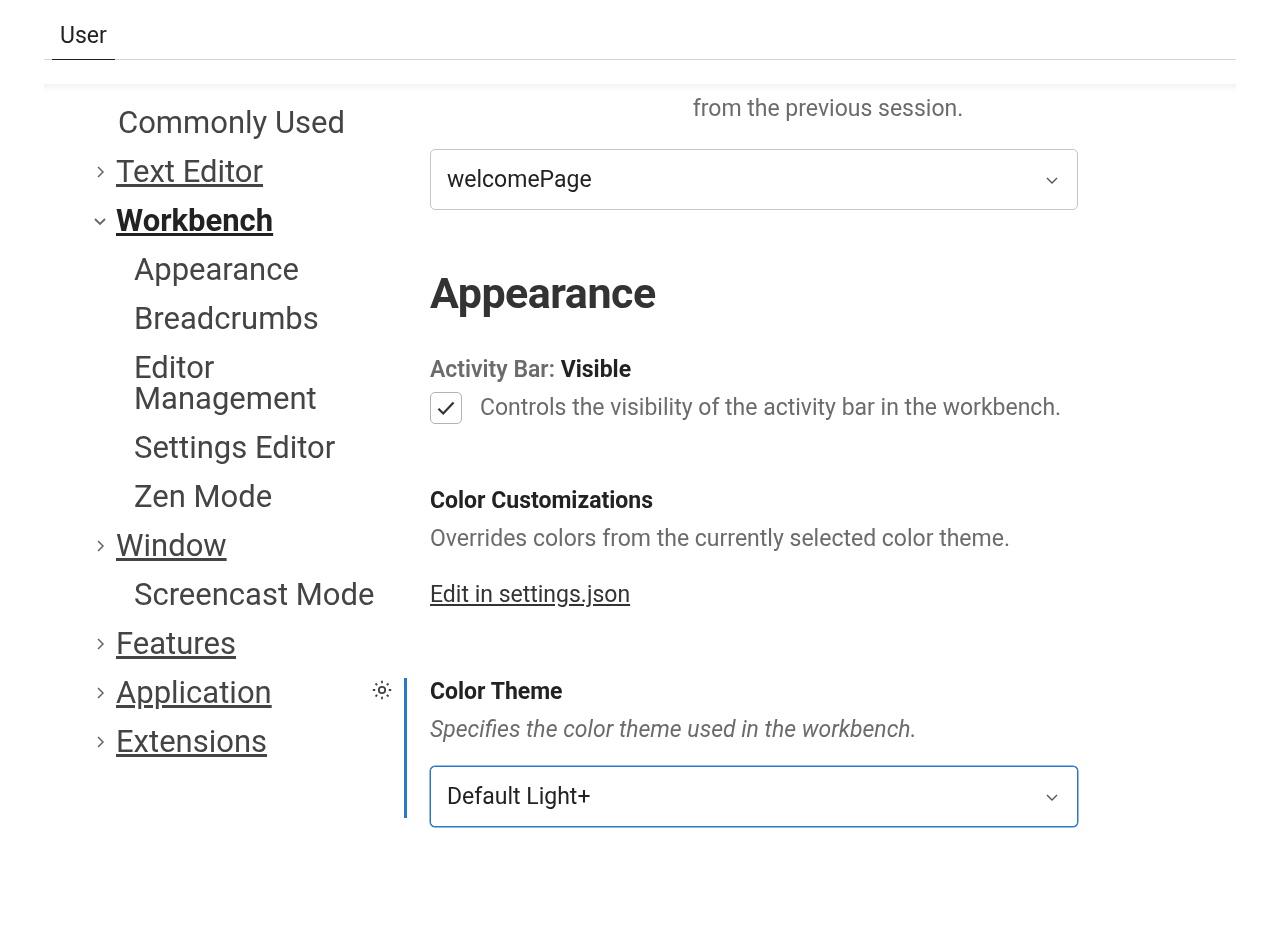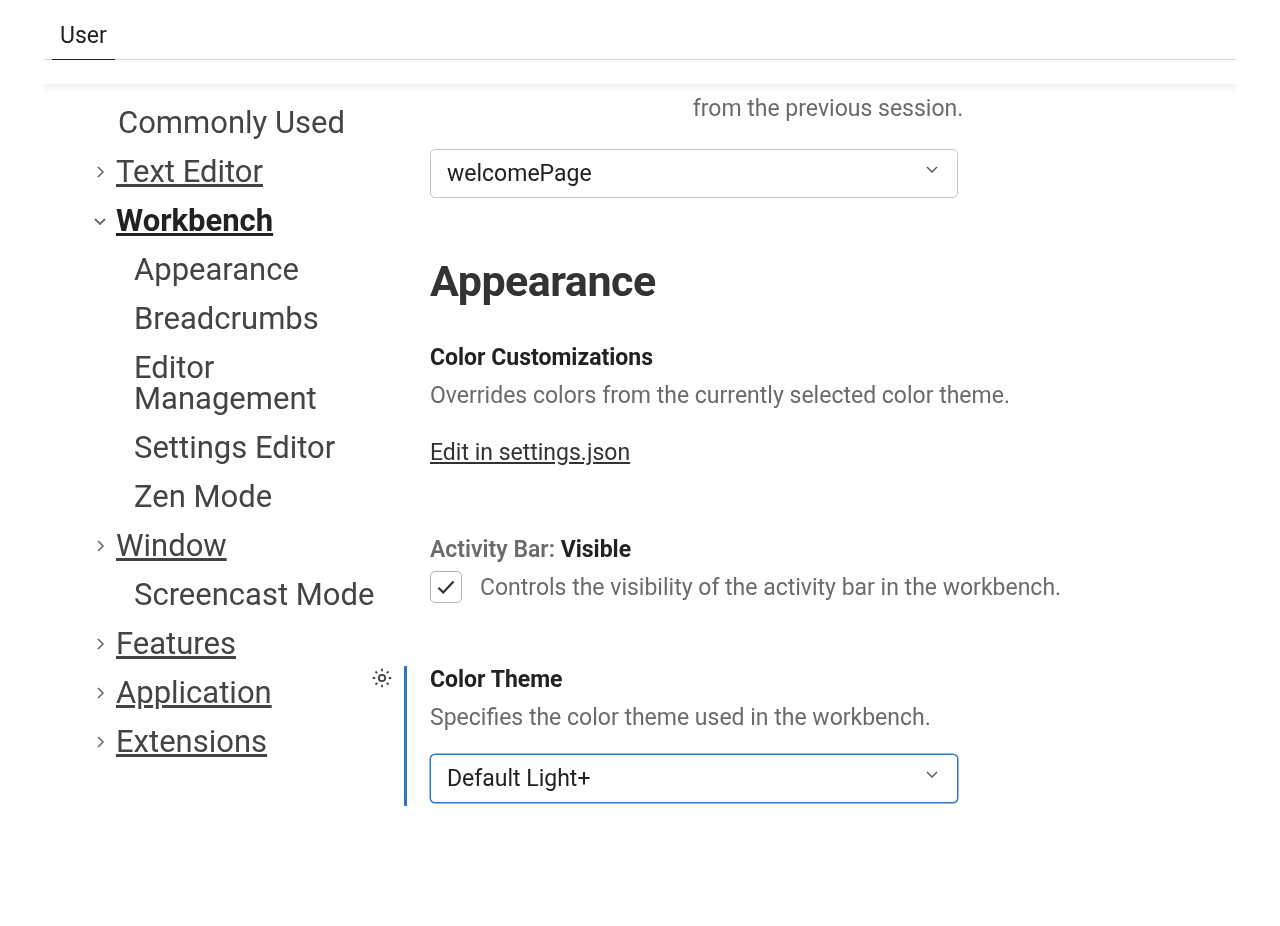--- a/index.html
+++ b/index.html
@@ -91,27 +91,28 @@
 
   .partial-desc {
     font-size: 23px;
     color: #6b6b6b;
     line-height: 1.45;
     margin-bottom: 24px;
     text-align: center;
   }
 
   .select-wrap {
-    width: 528px;
+    width: 648px;
     border: 1px solid #c5c5c5;
     border-radius: 5px;
-    padding: 10px 16px;
+    padding: 16px 16px;
     font-size: 23px;
     color: #222;
     display: flex;
+    align-items: center;
     justify-content: space-between;
     cursor: pointer;
     background: #fff;
   }
   .select-wrap.focused {
     border-color: #2a78c9;
     box-shadow: 0 0 0 0.5px #2a78c9;
   }
   .select-caret {
     width: 18px; height: 18px;
@@ -290,53 +291,53 @@
           <span class="select-caret">
             <svg viewBox="0 0 16 16" fill="none" stroke="currentColor" stroke-width="1.4">
                 <polyline points="3,6 8,11 13,6"></polyline>
               </svg>
           </span>
         </div>
       </div>
 
       <h2 class="section">Appearance</h2>
 
-      <div class="setting-block" style="margin-bottom:70px;">
-        <div class="setting-title">Color Customizations</div>
-        <div class="setting-desc">Overrides colors from the currently selected color theme.</div>
-        <a class="link-line">Edit in settings.json</a>
-      </div>
-
       <div class="setting-block" style="margin-bottom:62px;">
         <div class="setting-title">
           <span class="muted">Activity Bar:</span>
           <span>Visible</span>
         </div>
         <div class="setting-row-check">
           <span class="checkbox">
             <svg viewBox="0 0 16 16" fill="none" stroke="currentColor" stroke-width="1.6">
                 <polyline points="2.5,8.5 6,12 13.5,4"></polyline>
               </svg>
           </span>
           <span class="setting-desc">Controls the visibility of the activity bar in the workbench.</span>
         </div>
       </div>
 
+      <div class="setting-block" style="margin-bottom:70px;">
+        <div class="setting-title">Color Customizations</div>
+        <div class="setting-desc">Overrides colors from the currently selected color theme.</div>
+        <a class="link-line">Edit in settings.json</a>
+      </div>
+
       <div class="setting-block" style="margin-bottom:0;">
         <div class="gear-marker">
           <span class="gear">
             <svg viewBox="0 0 24 24" fill="none" stroke="currentColor" stroke-width="1.8">
               <circle cx="12" cy="12" r="3.2"></circle>
               <path d="M12 2.8v2.4M12 18.8v2.4M21.2 12h-2.4M5.2 12H2.8M18.5 5.5l-1.7 1.7M7.2 16.8l-1.7 1.7M18.5 18.5l-1.7-1.7M7.2 7.2 5.5 5.5"></path>
             </svg>
           </span>
           <span class="bar"></span>
         </div>
         <div class="setting-title">Color Theme</div>
-        <div class="setting-desc" style="margin-bottom:20px;">Specifies the color theme used in the workbench.</div>
+        <div class="setting-desc" style="margin-bottom:20px;font-style:italic;">Specifies the color theme used in the workbench.</div>
         <div class="select-wrap focused">
           <span>Default Light+</span>
           <span class="select-caret">
             <svg viewBox="0 0 16 16" fill="none" stroke="currentColor" stroke-width="1.4">
                 <polyline points="3,6 8,11 13,6"></polyline>
               </svg>
           </span>
         </div>
       </div>
 

